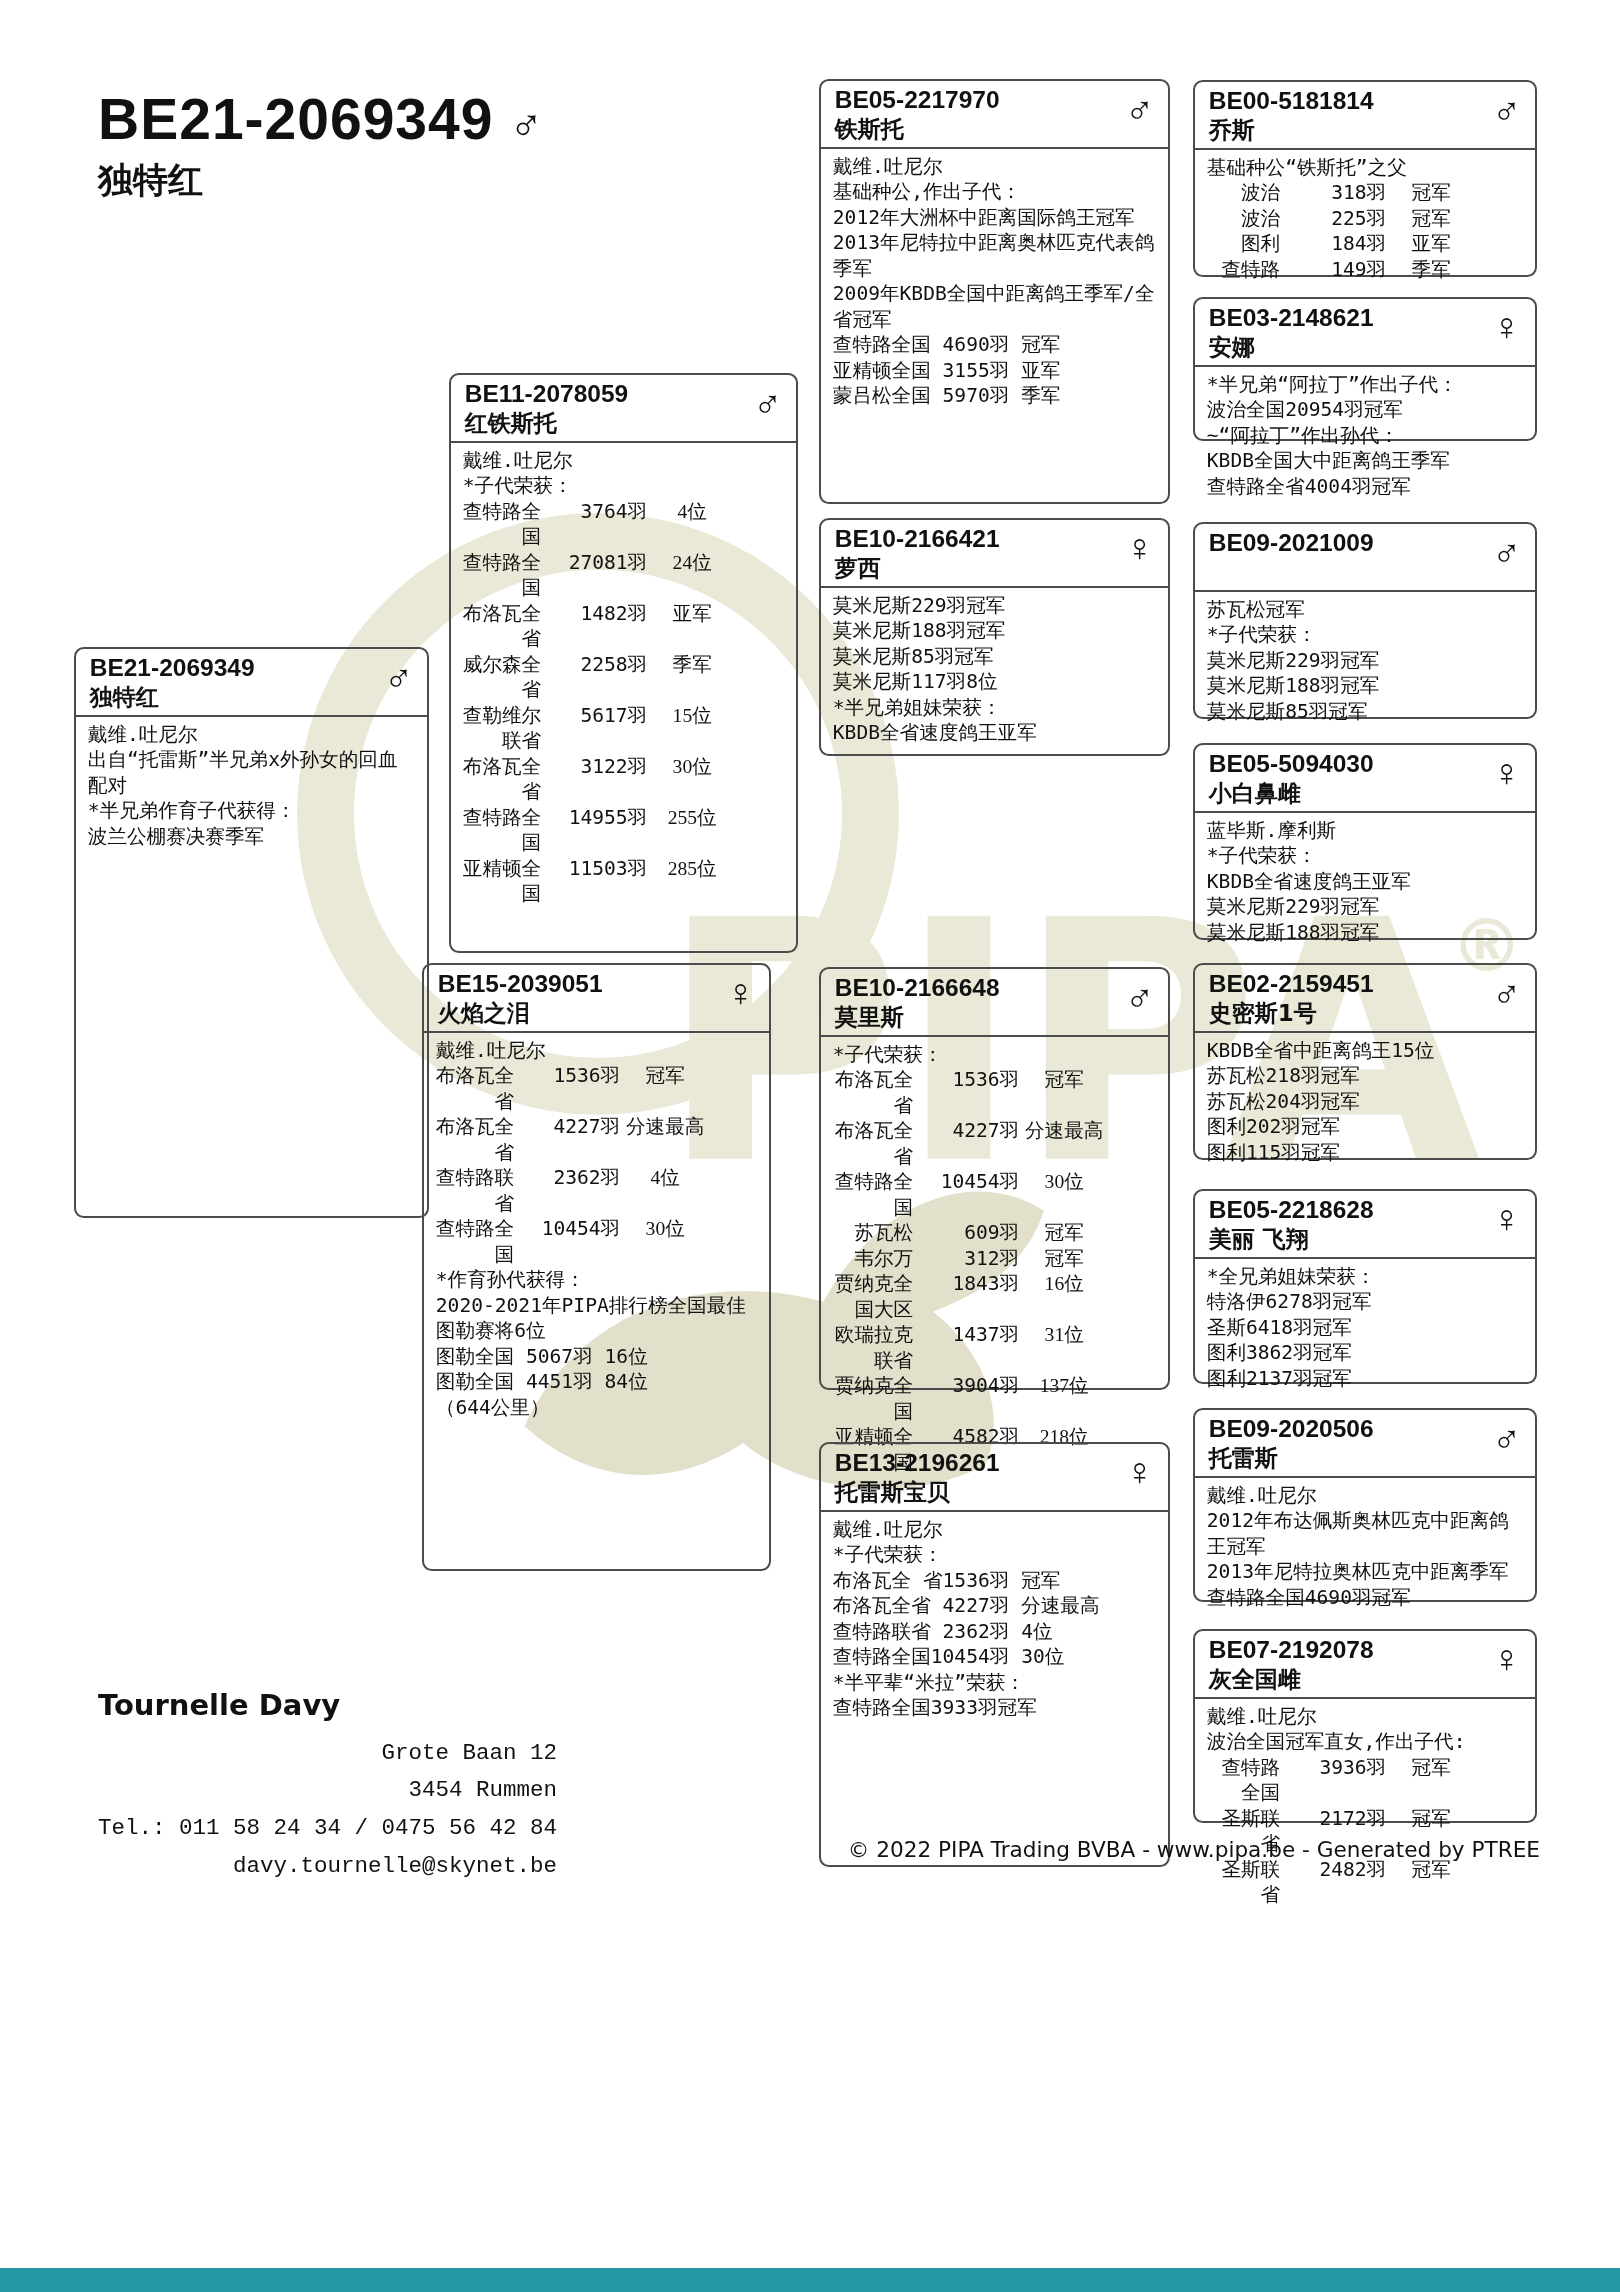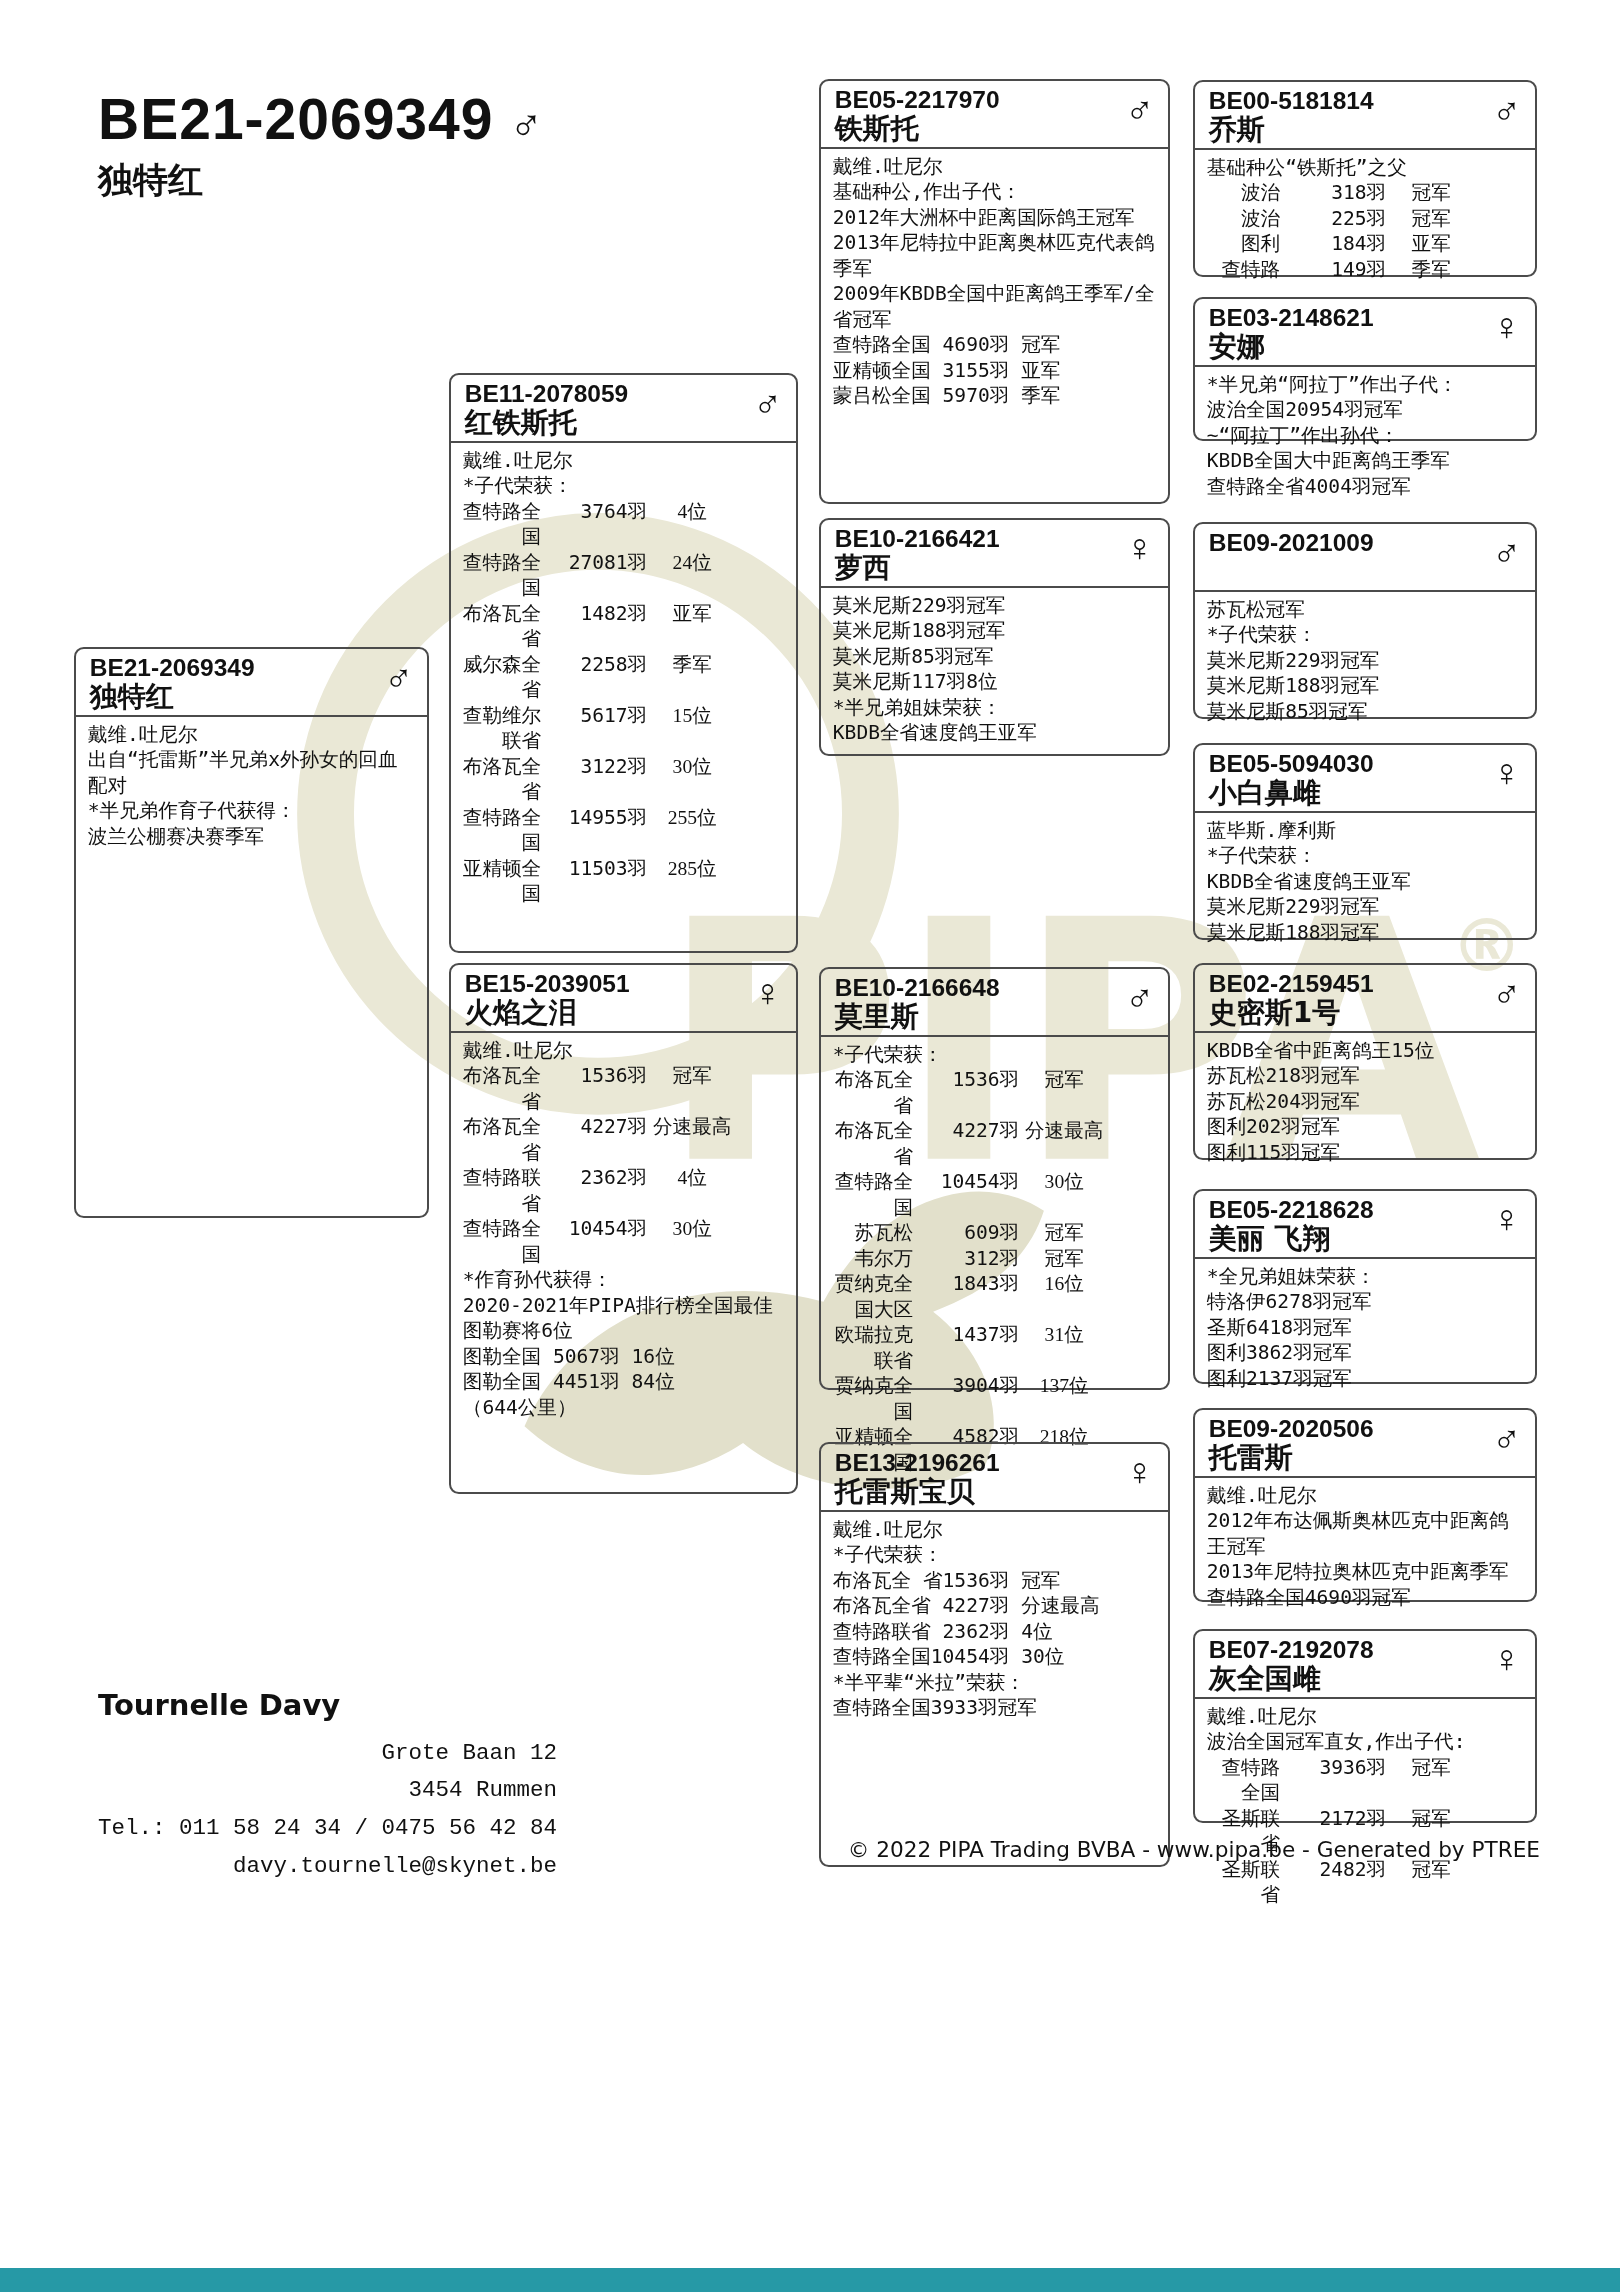--- a/index.html
+++ b/index.html
@@ -16,21 +16,21 @@
 
   .watermark{position:absolute;left:294px;top:510px;width:1294px;height:1127px;pointer-events:none;}
 
   .doc-title{position:absolute;left:98px;top:86px;font-size:57px;font-weight:700;letter-spacing:1px;}
   .doc-title .sex-inline{font-size:45px;font-weight:700;margin-left:15.7px;}
   .doc-subtitle{position:absolute;left:98px;top:157px;font-size:35px;font-weight:700;}
 
   .box{position:absolute;border:2px solid var(--border);border-radius:9.8px;background:transparent;}
   .hd{position:relative;border-bottom:2px solid var(--border);padding:4.9px 13.7px 2.9px 13.7px;}
   .hd .rid{font-size:24.5px;font-weight:700;line-height:28px;font-family:Liberation Sans, sans-serif;}
-  .hd .pname{font-size:28px;font-weight:700;line-height:30px;font-family:"DejaVu Sans","Liberation Sans",sans-serif;min-height:30px;}
+  .hd .pname{font-size:23px;font-weight:700;line-height:30px;font-family:"DejaVu Sans","Liberation Sans",sans-serif;min-height:30px;}
   .hd .sex{position:absolute;right:13.7px;top:7.8px;font-size:39px;font-weight:700;line-height:39px;}
   .bd{padding:4.9px 11.8px 3.9px 11.8px;font-family:"DejaVu Sans Mono","DejaVu Sans",monospace;font-size:19.6px;line-height:25.5px;}
   .ln{white-space:pre-wrap;}
   .row3{display:flex;padding-right:47px;}
   .row3 .c1{flex:1 1 auto;text-align:right;}
   .row3 .c2{flex:0 0 auto;min-width:106px;text-align:right;}
   .row3 .c3{flex:0 0 auto;min-width:90px;text-align:center;font-family:Liberation Serif, serif;}
 
   .contact{position:absolute;left:98px;top:1688px;}
   .contact .cname{font-size:29px;font-weight:700;margin-bottom:17.6px;font-family:"DejaVu Sans","Liberation Sans",sans-serif;}
@@ -114,21 +114,21 @@
           <span class="c3">255位</span>
         </div>
       <div class="row3">
           <span class="c1">亚精顿全国</span>
           <span class="c2">11503羽</span>
           <span class="c3">285位</span>
         </div>
     </div>
   </div>
 
-  <div class="box" style="left:449px;top:963px;width:349px;height:531px;">
+  <div class="box" style="left:422px;top:963px;width:349px;height:608px;">
     <div class="hd">
       <div class="rid">BE15-2039051</div>
       <div class="pname">火焰之泪</div>
       <span class="sex">♀</span>
     </div>
     <div class="bd">
       <div class="ln">戴维.吐尼尔</div>
       <div class="row3">
           <span class="c1">布洛瓦全省</span>
           <span class="c2">1536羽</span>

